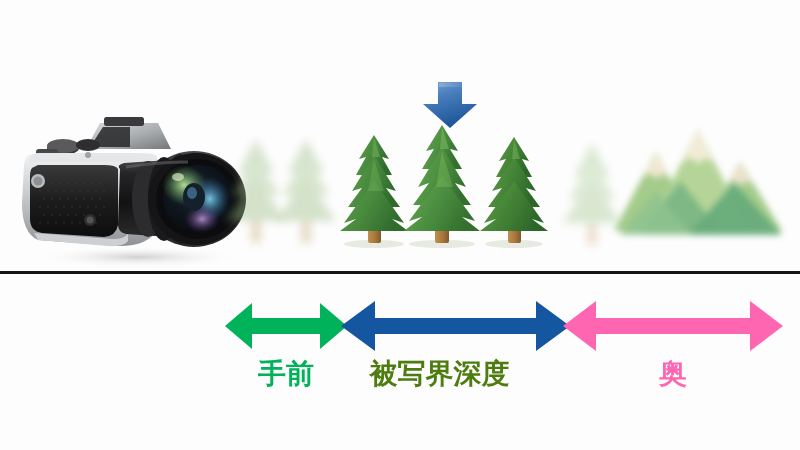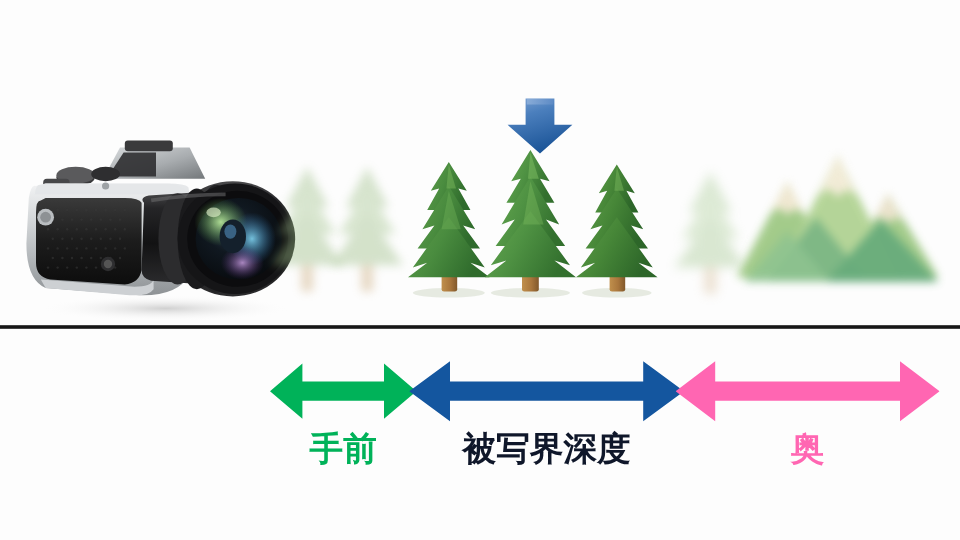--- a/index.html
+++ b/index.html
@@ -81,33 +81,33 @@
   }
   .range-arrow { position: absolute; top: 0; height: 52px; }
   #arrow-front { left: 225px;  width: 122px; }
   #arrow-dof   { left: 341px;  width: 229px; }
   #arrow-back  { left: 563px;  width: 220px; }
 
   
   #labels {
     position: absolute;
     left: 0; top: 356px;
-    width: 656px; height: 50px;
+    width: 656px; height: 50px; font-family: Liberation Serif, serif;
   }
   .range-label {
     position: absolute;
     top: 0;
     text-align: center;
     font-size: 28px;
     font-weight: bold;
     white-space: nowrap;
     line-height: 1.25;
   }
   #label-front { left: 225px; width: 122px; color: #00b259; }
-  #label-dof   { left: 341px; width: 229px; color: #0f172a; }
+  #label-dof   { left: 325px; width: 229px; color: #4d7c0f; }
   #label-back  { left: 563px; width: 220px; color: #ff66b2; }
 </style>
 </head>
 <body>
 
 <div id="stage">
 
 
   <div id="down-arrow">
     <svg viewBox="0 0 64 50" width="64" height="50" aria-hidden="true">

